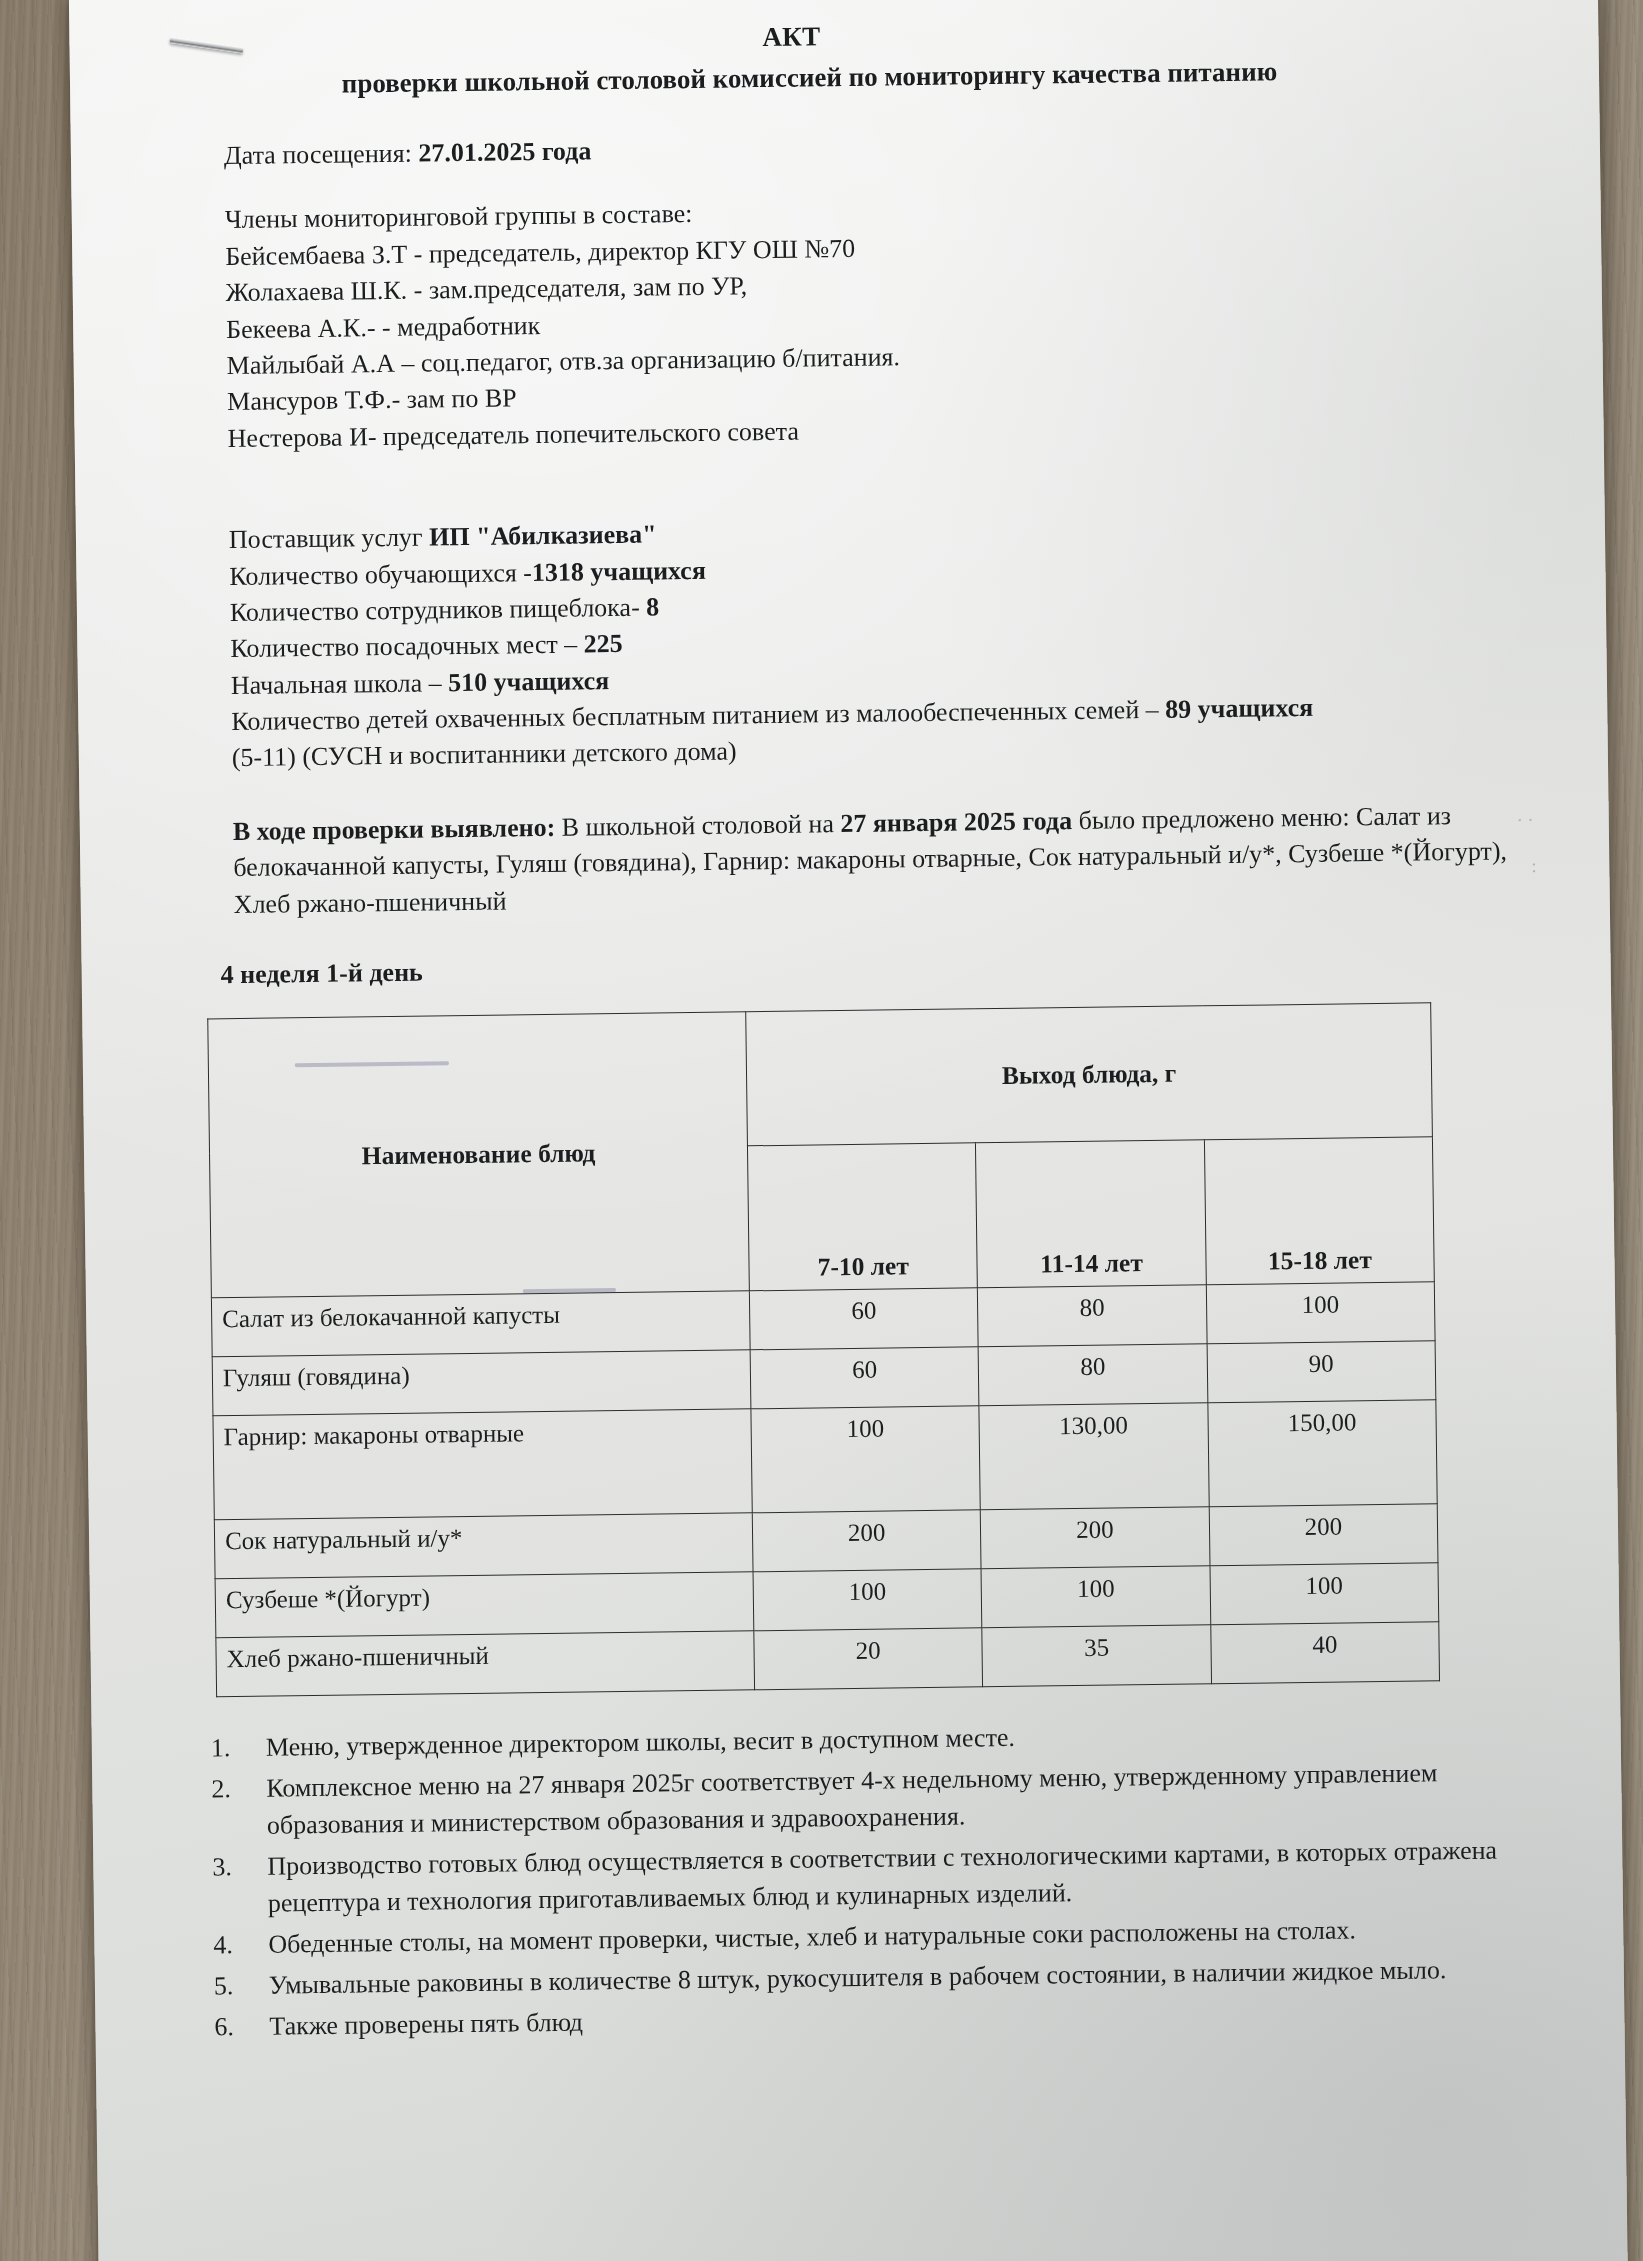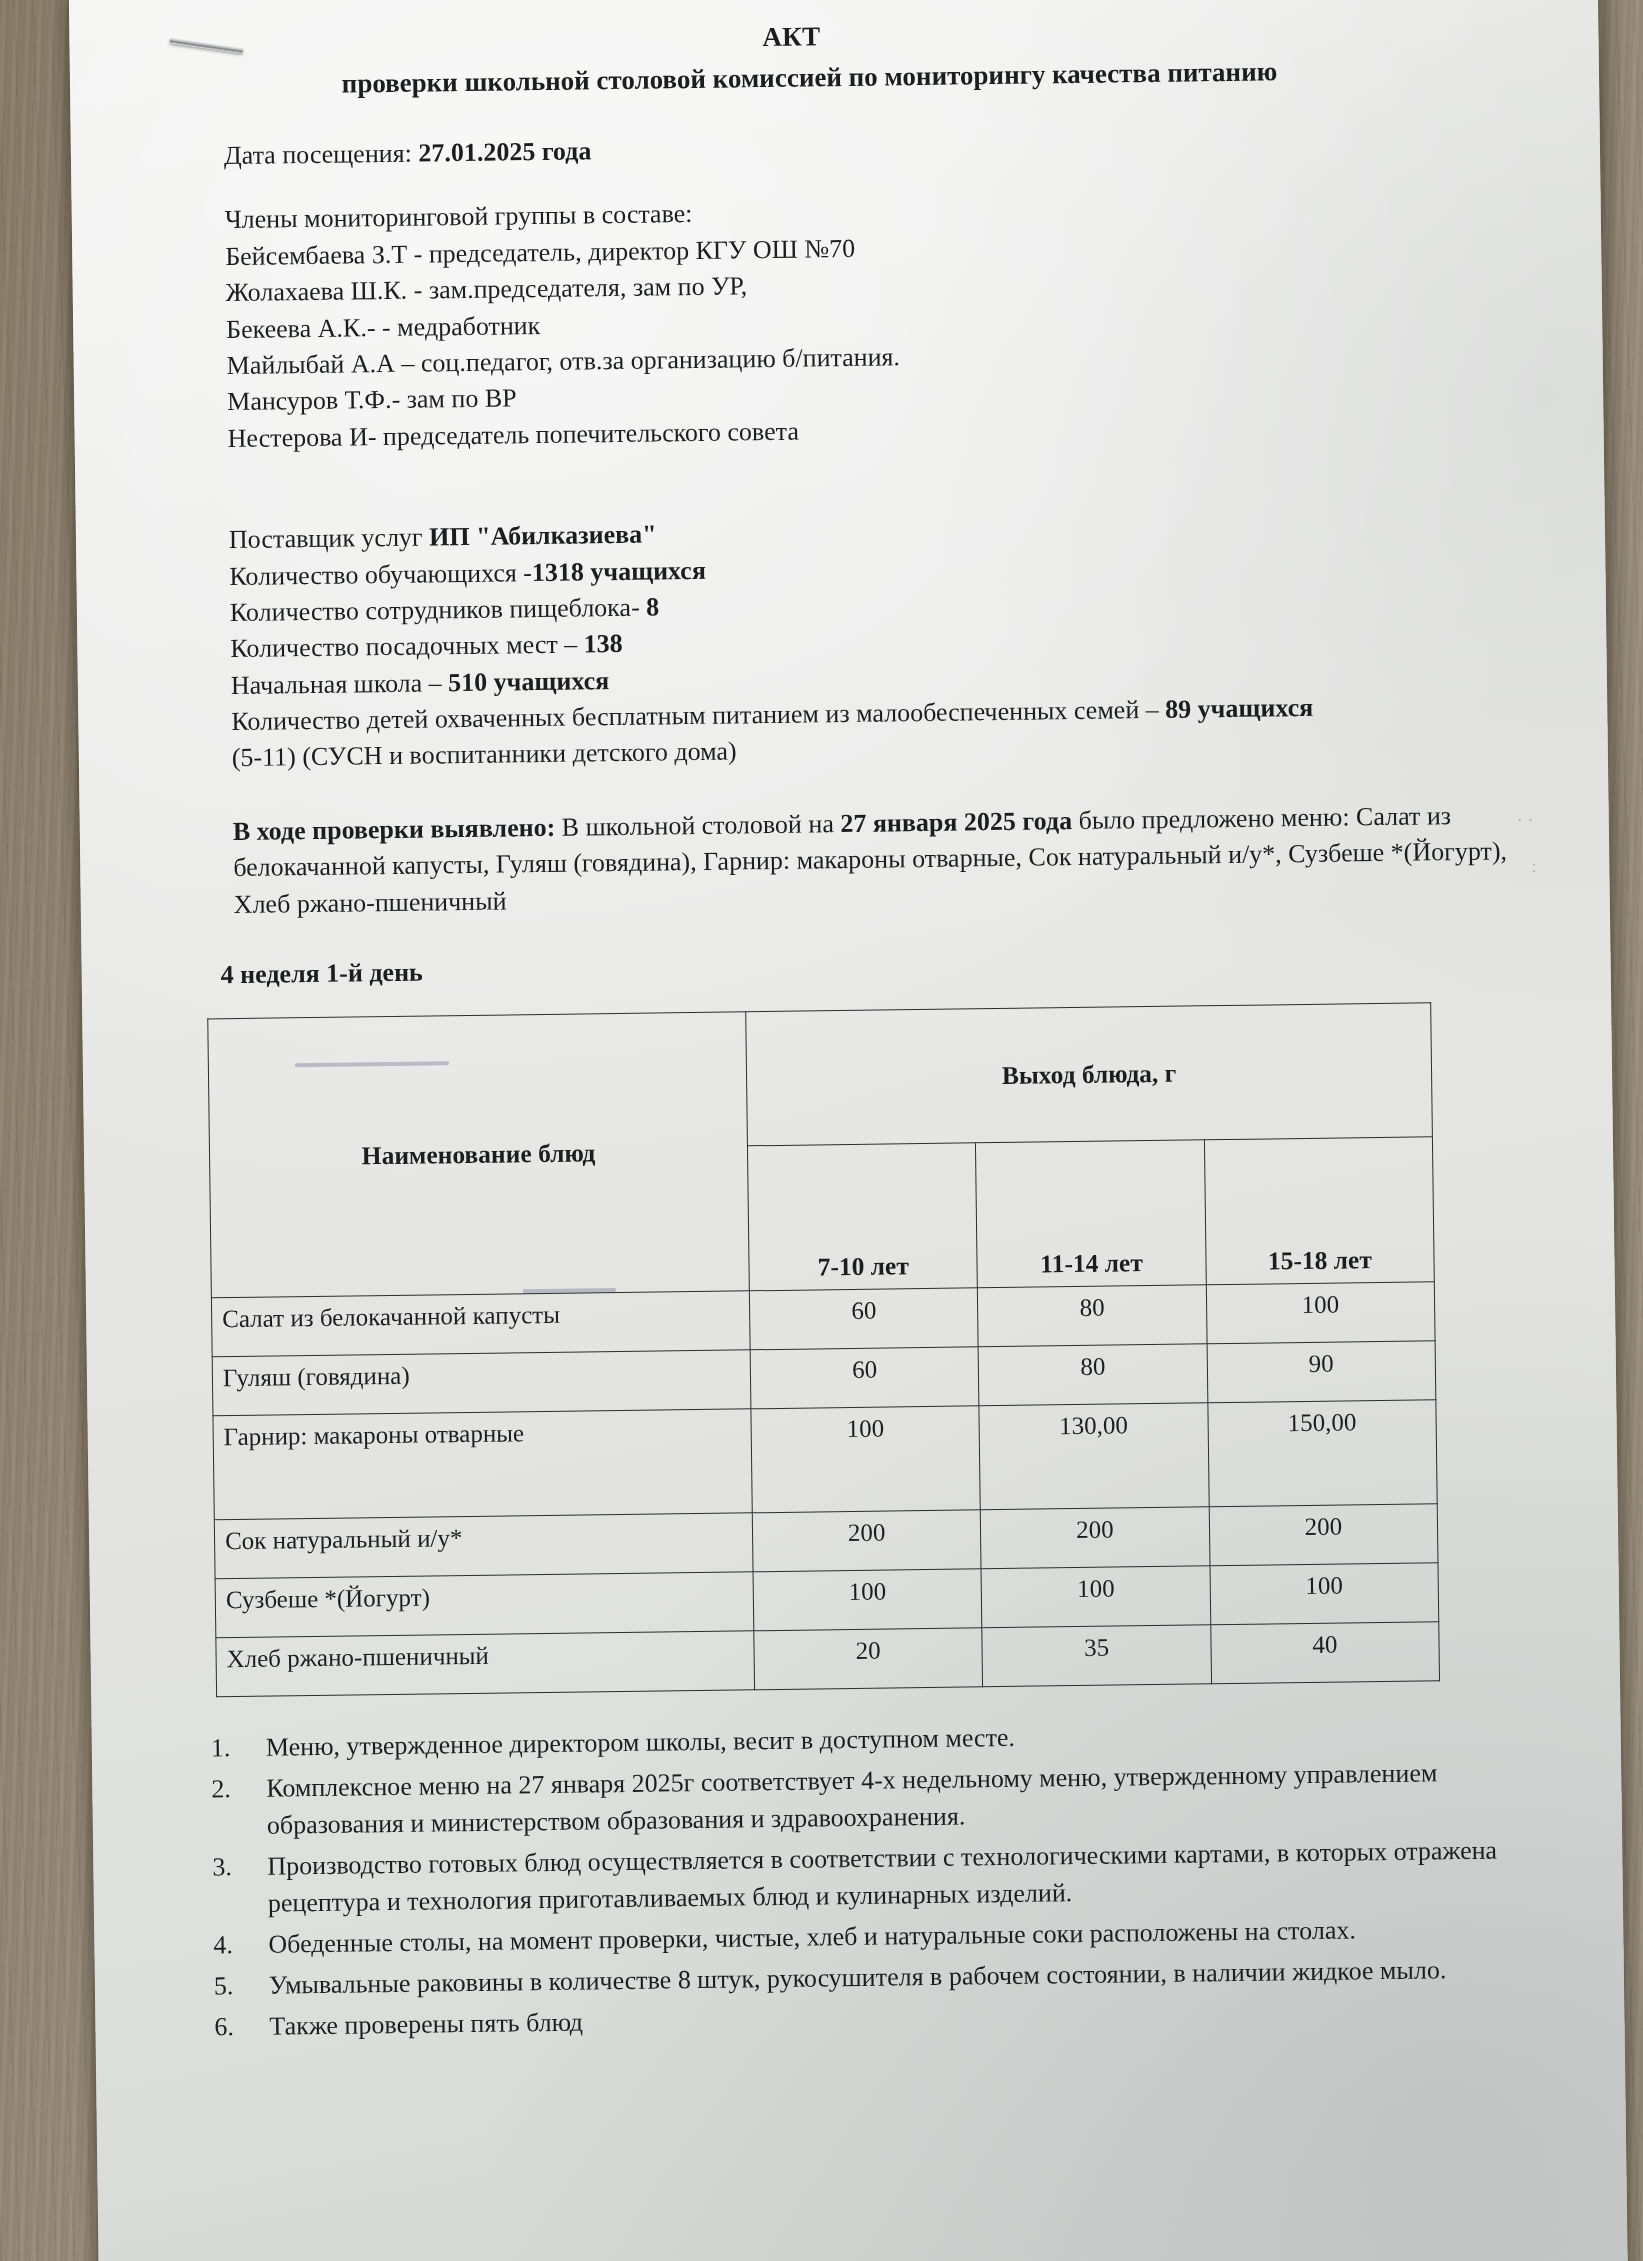--- a/index.html
+++ b/index.html
@@ -260,21 +260,21 @@
       </div>
       <div>
         <span>Количество обучающихся -</span><b>1318 учащихся</b>
       </div>
       <div>
         <span>Количество сотрудников пищеблока-</span>
         <b>8</b>
       </div>
       <div>
         <span>Количество посадочных мест –</span>
-        <b>138</b>
+        <b>225</b>
       </div>
       <div>
         <span>Начальная школа –</span>
         <b>510 учащихся</b>
       </div>
       <div>
         <span>Количество детей охваченных бесплатным питанием из малообеспеченных семей –</span>
         <b>89 учащихся</b>
       </div>
       <div>(5-11) (СУСН и воспитанники детского дома)</div>

